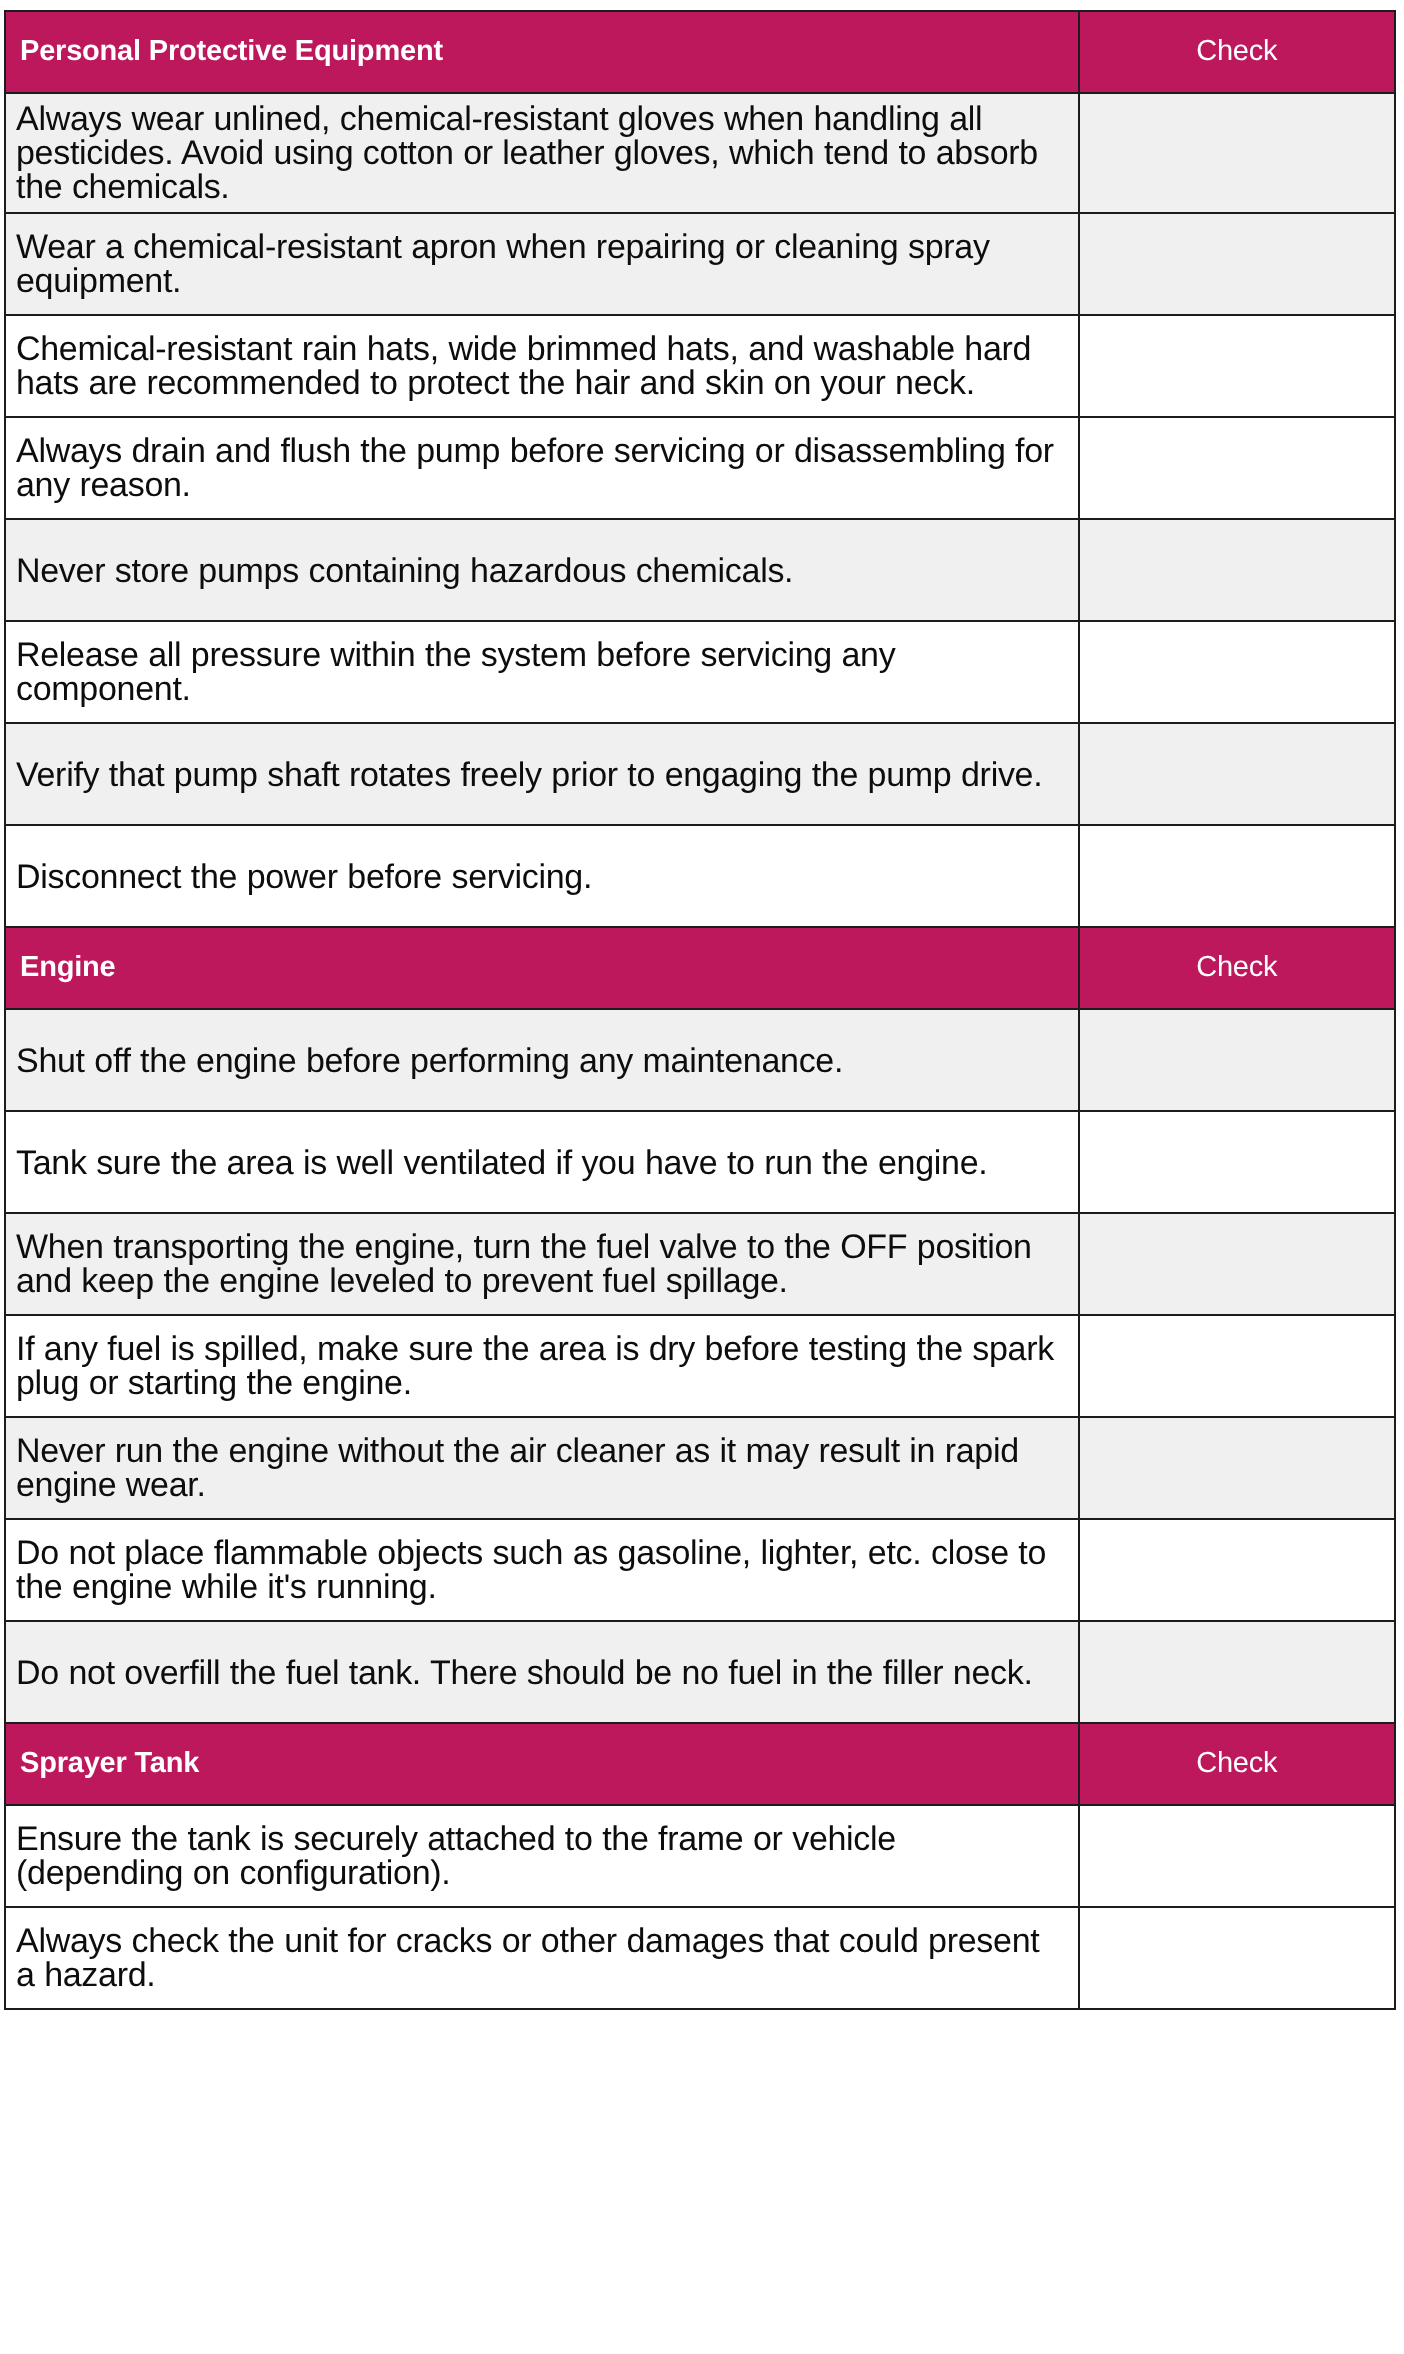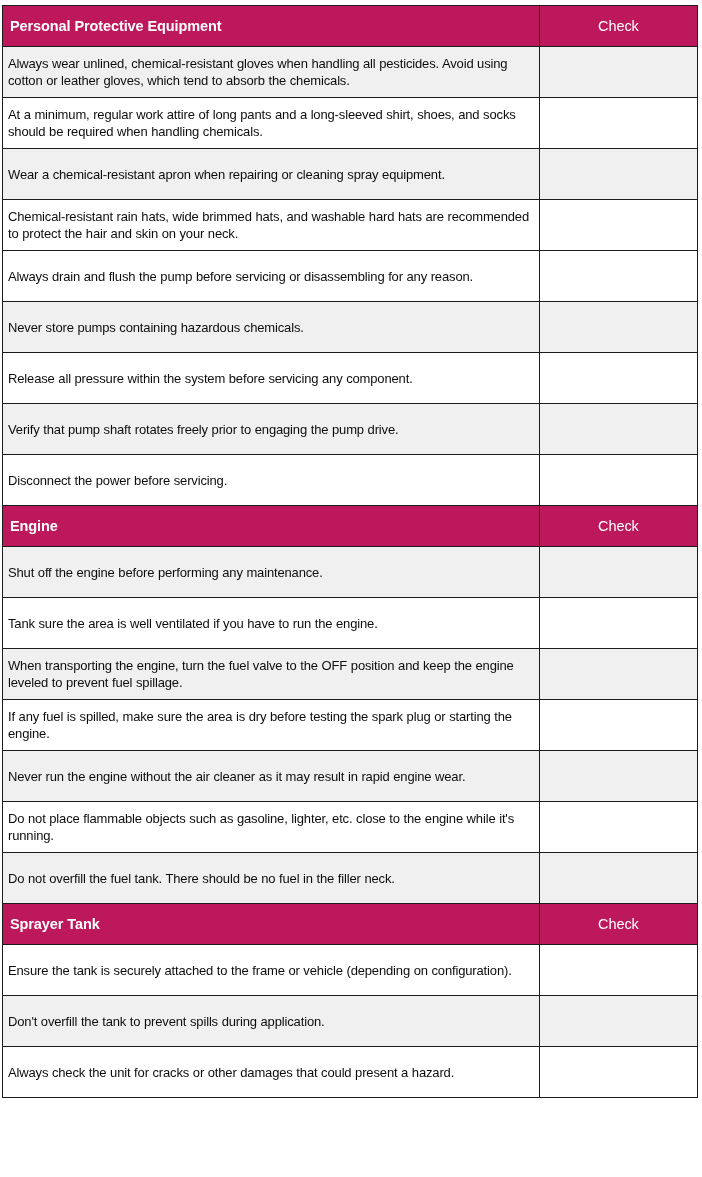--- a/index.html
+++ b/index.html
@@ -58,21 +58,21 @@
     letter-spacing: -0.1px;
   }
 
   
   tr.item-row > td {
     border: 1.5px solid #1c1c1c;
     padding: 0;
     vertical-align: middle;
   }
   tr.item-row td.item-text {
-    font-size: 13px;
+    font-size: 17px;
     line-height: 17px;
     color: #0d0d0d;
     padding: 4px 6px 4px 5px;
     letter-spacing: -0.15px;
     word-spacing: 0.2px;
   }
   tr.item-row td.item-check {
     padding: 0;
   }
 
@@ -90,24 +90,20 @@
       <col class="col-item">
       <col class="col-check">
     </colgroup>
     <tbody id="checklist-body">
         <tr class="section-header">
           <td class="section-title">Personal Protective Equipment</td>
           <td class="section-check">Check</td>
         </tr>
         <tr class="item-row shade h-one">
           <td class="item-text">Always wear unlined, chemical-resistant gloves when handling all pesticides. Avoid using cotton or leather gloves, which tend to absorb the chemicals.</td>
-          <td class="item-check"></td>
-        </tr>
-        <tr class="item-row plain h-one">
-          <td class="item-text">At a minimum, regular work attire of long pants and a long-sleeved shirt, shoes, and socks should be required when handling chemicals.</td>
           <td class="item-check"></td>
         </tr>
         <tr class="item-row shade h-one">
           <td class="item-text">Wear a chemical-resistant apron when repairing or cleaning spray equipment.</td>
           <td class="item-check"></td>
         </tr>
         <tr class="item-row plain h-one">
           <td class="item-text">Chemical-resistant rain hats, wide brimmed hats, and washable hard hats are recommended to protect the hair and skin on your neck.</td>
           <td class="item-check"></td>
         </tr>
@@ -164,23 +160,19 @@
           <td class="item-check"></td>
         </tr>
         <tr class="section-header">
           <td class="section-title">Sprayer Tank</td>
           <td class="section-check">Check</td>
         </tr>
         <tr class="item-row plain h-one">
           <td class="item-text">Ensure the tank is securely attached to the frame or vehicle (depending on configuration).</td>
           <td class="item-check"></td>
         </tr>
-        <tr class="item-row shade h-one">
-          <td class="item-text">Don't overfill the tank to prevent spills during application.</td>
-          <td class="item-check"></td>
-        </tr>
         <tr class="item-row plain h-one">
           <td class="item-text">Always check the unit for cracks or other damages that could present a hazard.</td>
           <td class="item-check"></td>
         </tr>
       </tbody>
   </table>
 </div>
 
 </body></html>

